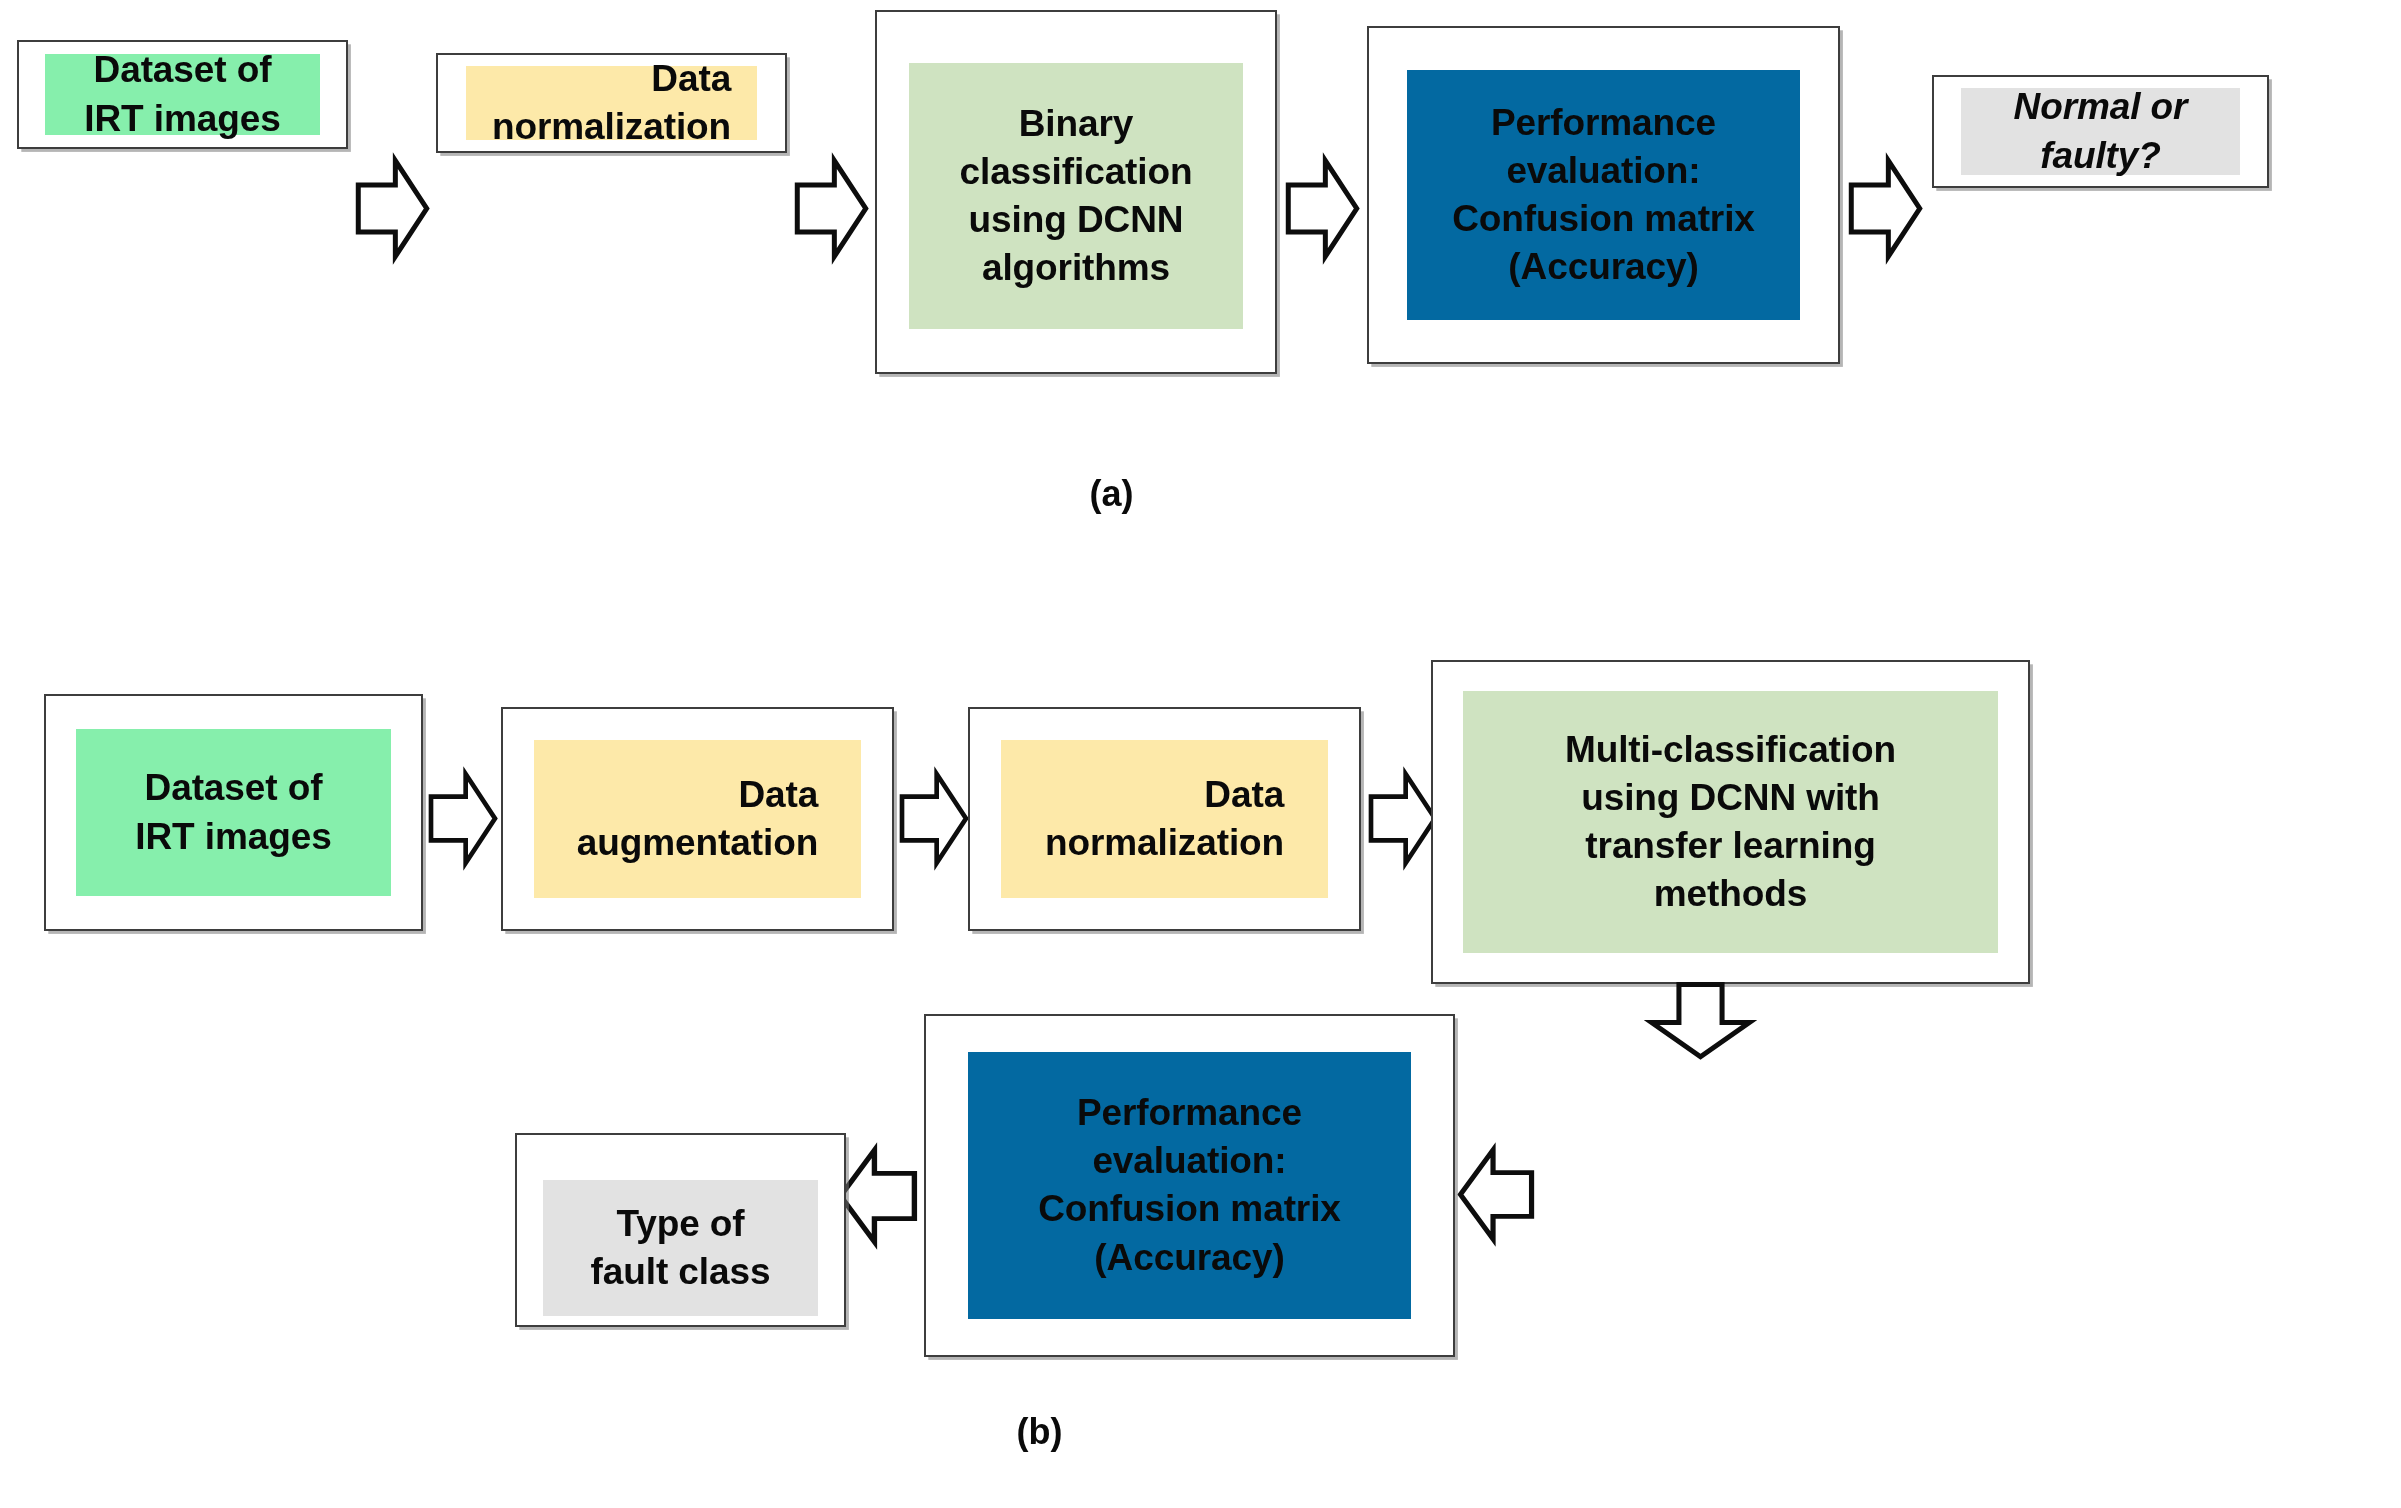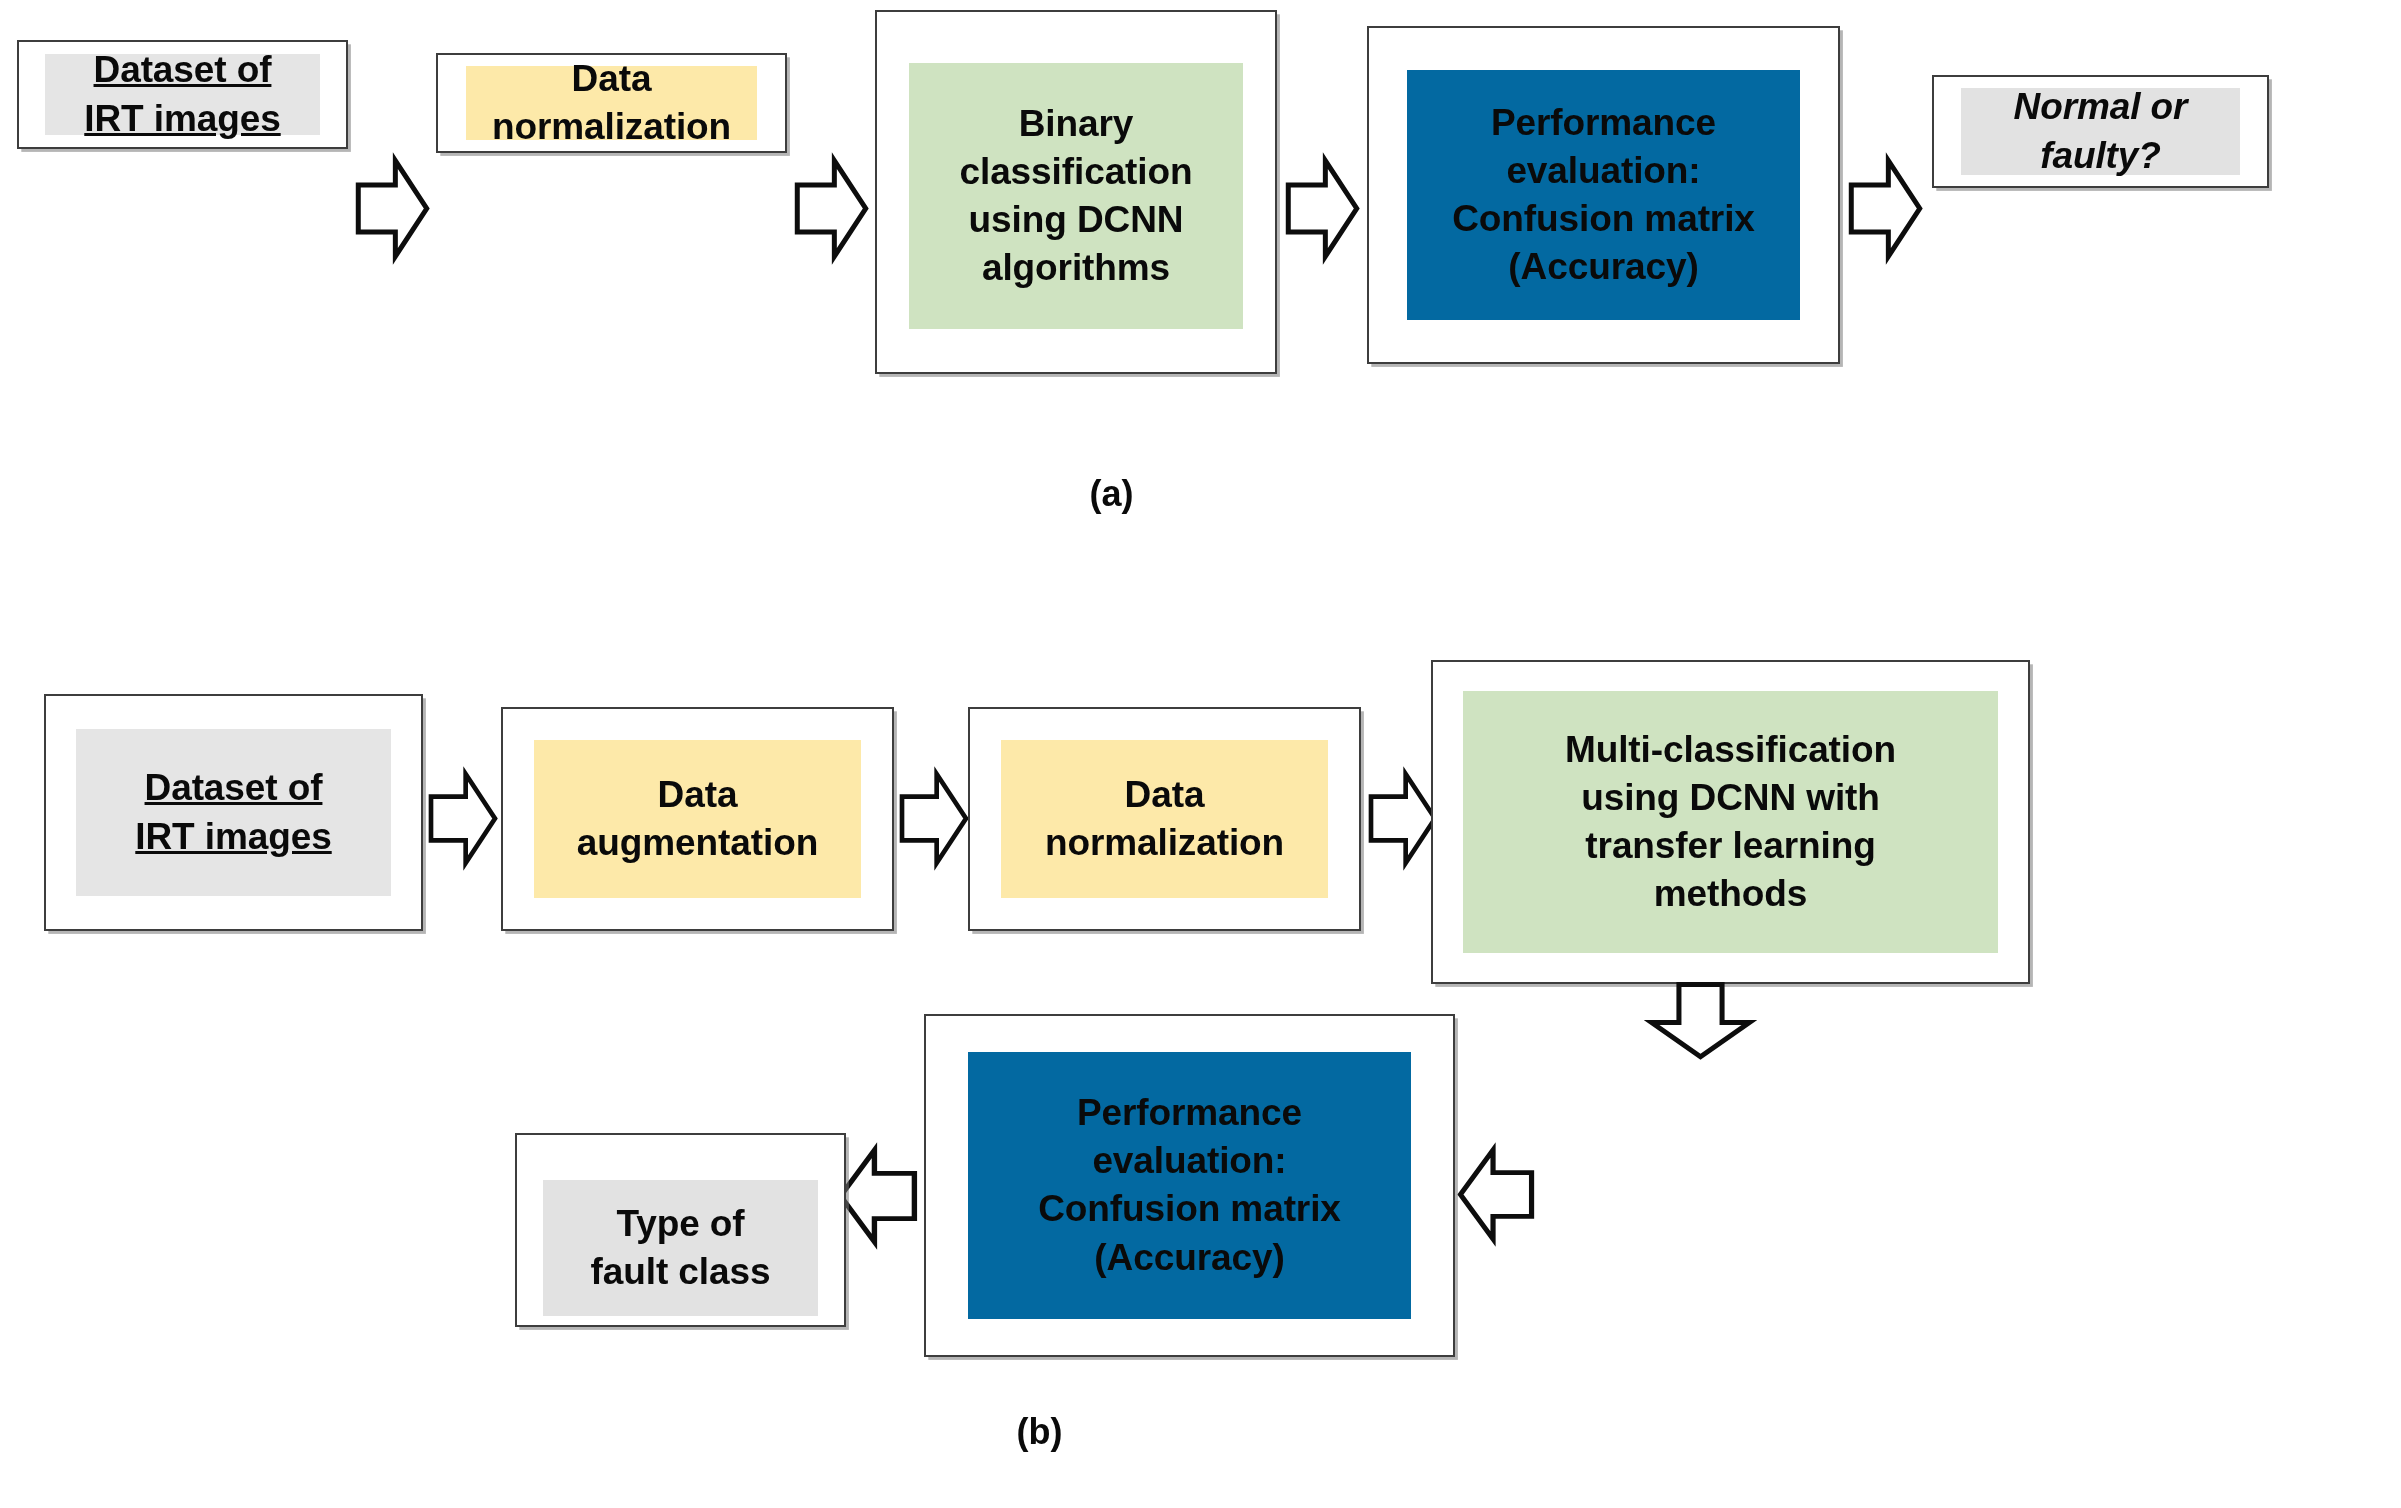--- a/index.html
+++ b/index.html
@@ -34,22 +34,22 @@
     display: flex;
     align-items: center;
     justify-content: center;
     text-align: center;
     font-weight: bold;
     color: #0a0a0a;
     line-height: 1.30;
     padding: 4.3px 2.9px;
     letter-spacing: -0.1px;
   }
-  .pad.blue   { background: #e5e5e5; text-decoration: underline; }
-  .pad.yellow { background: #fde9a9; }
+  .pad.blue   { background: #86efac; }
+  .pad.yellow { background: #fde9a9; text-align: right; }
   .pad.green  { background: #cfe3c1; }
   .pad.orange { background: #0369a1; }
   .pad.grey   { background: #e2e2e2; }
 
   
   .caption {
     position: absolute;
     font-family: "Liberation Sans", sans-serif;
     font-weight: bold;
     color: #0a0a0a;

